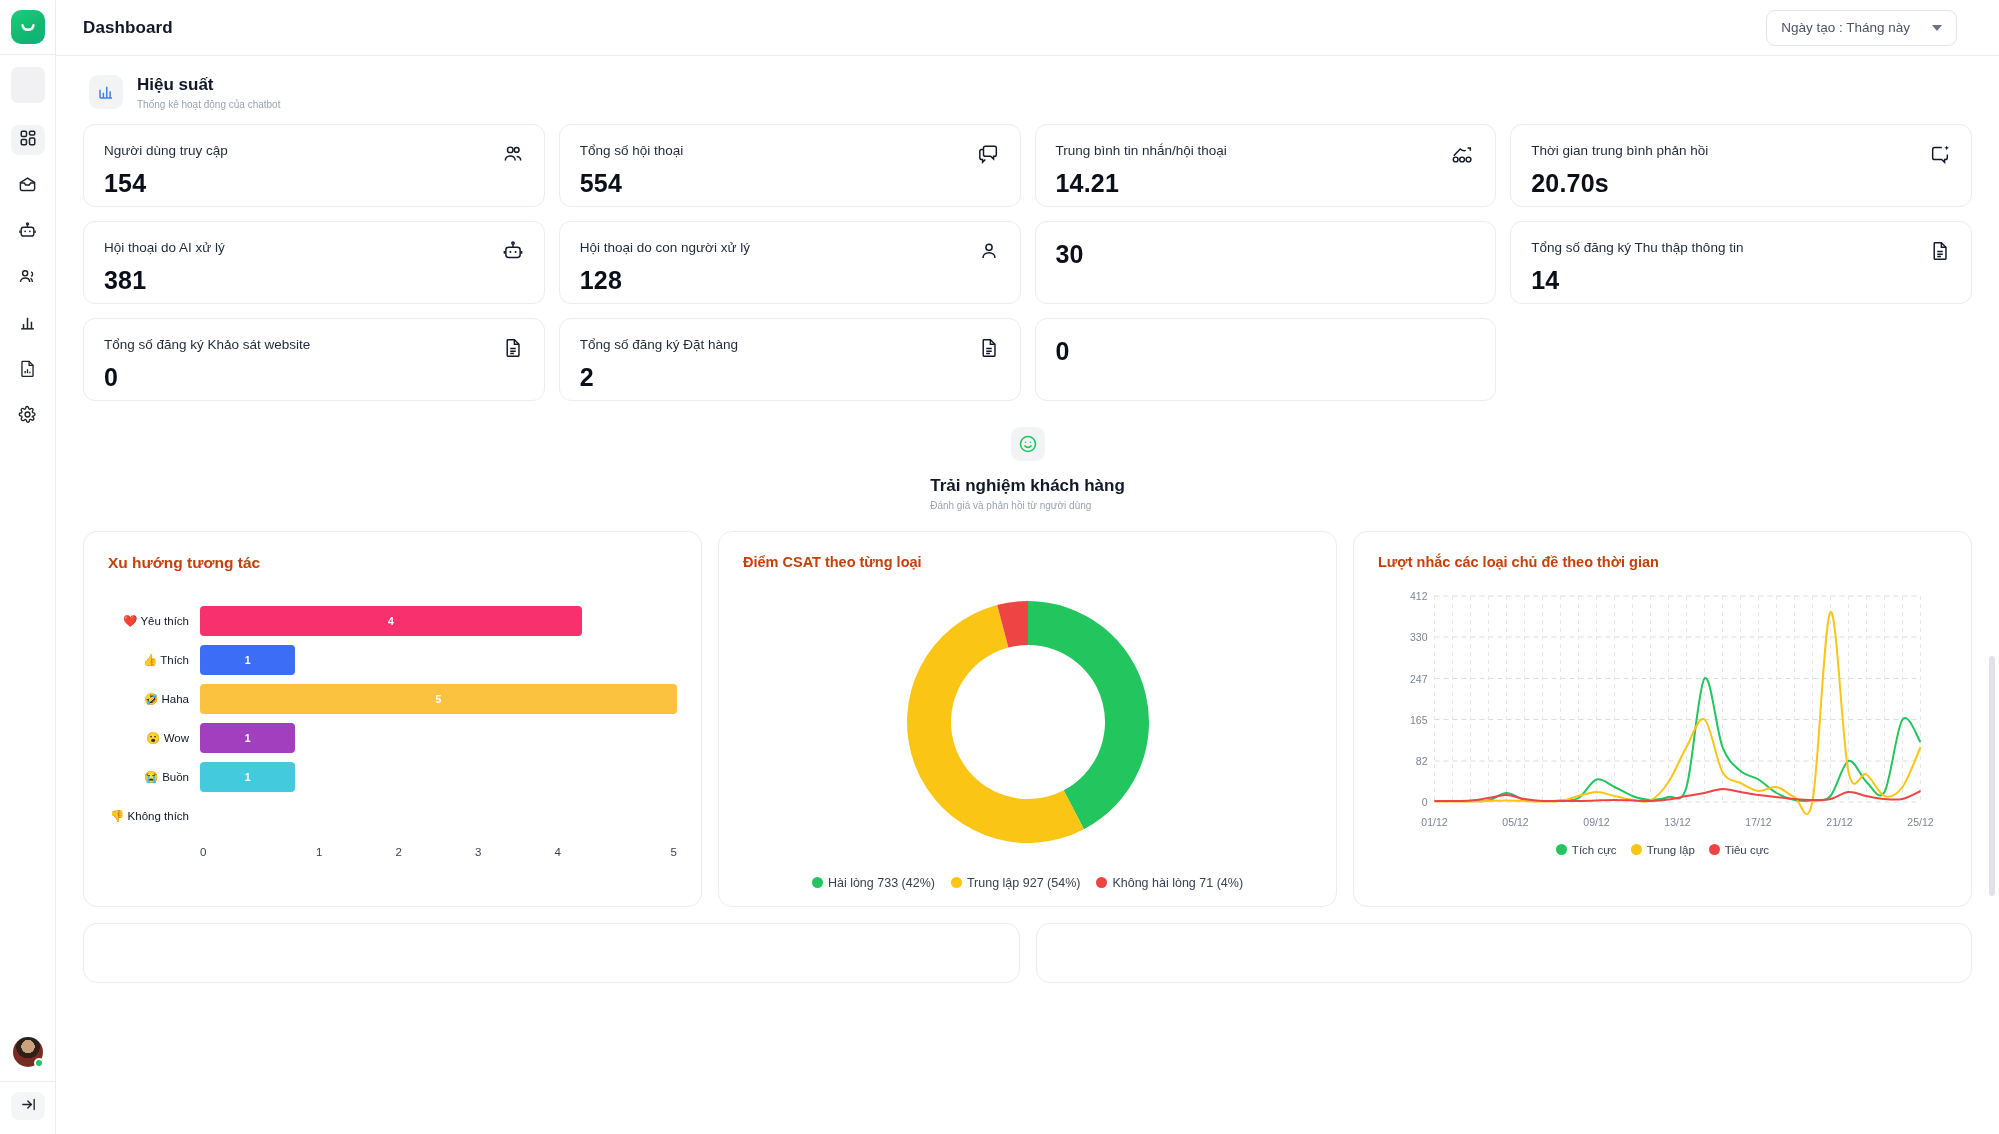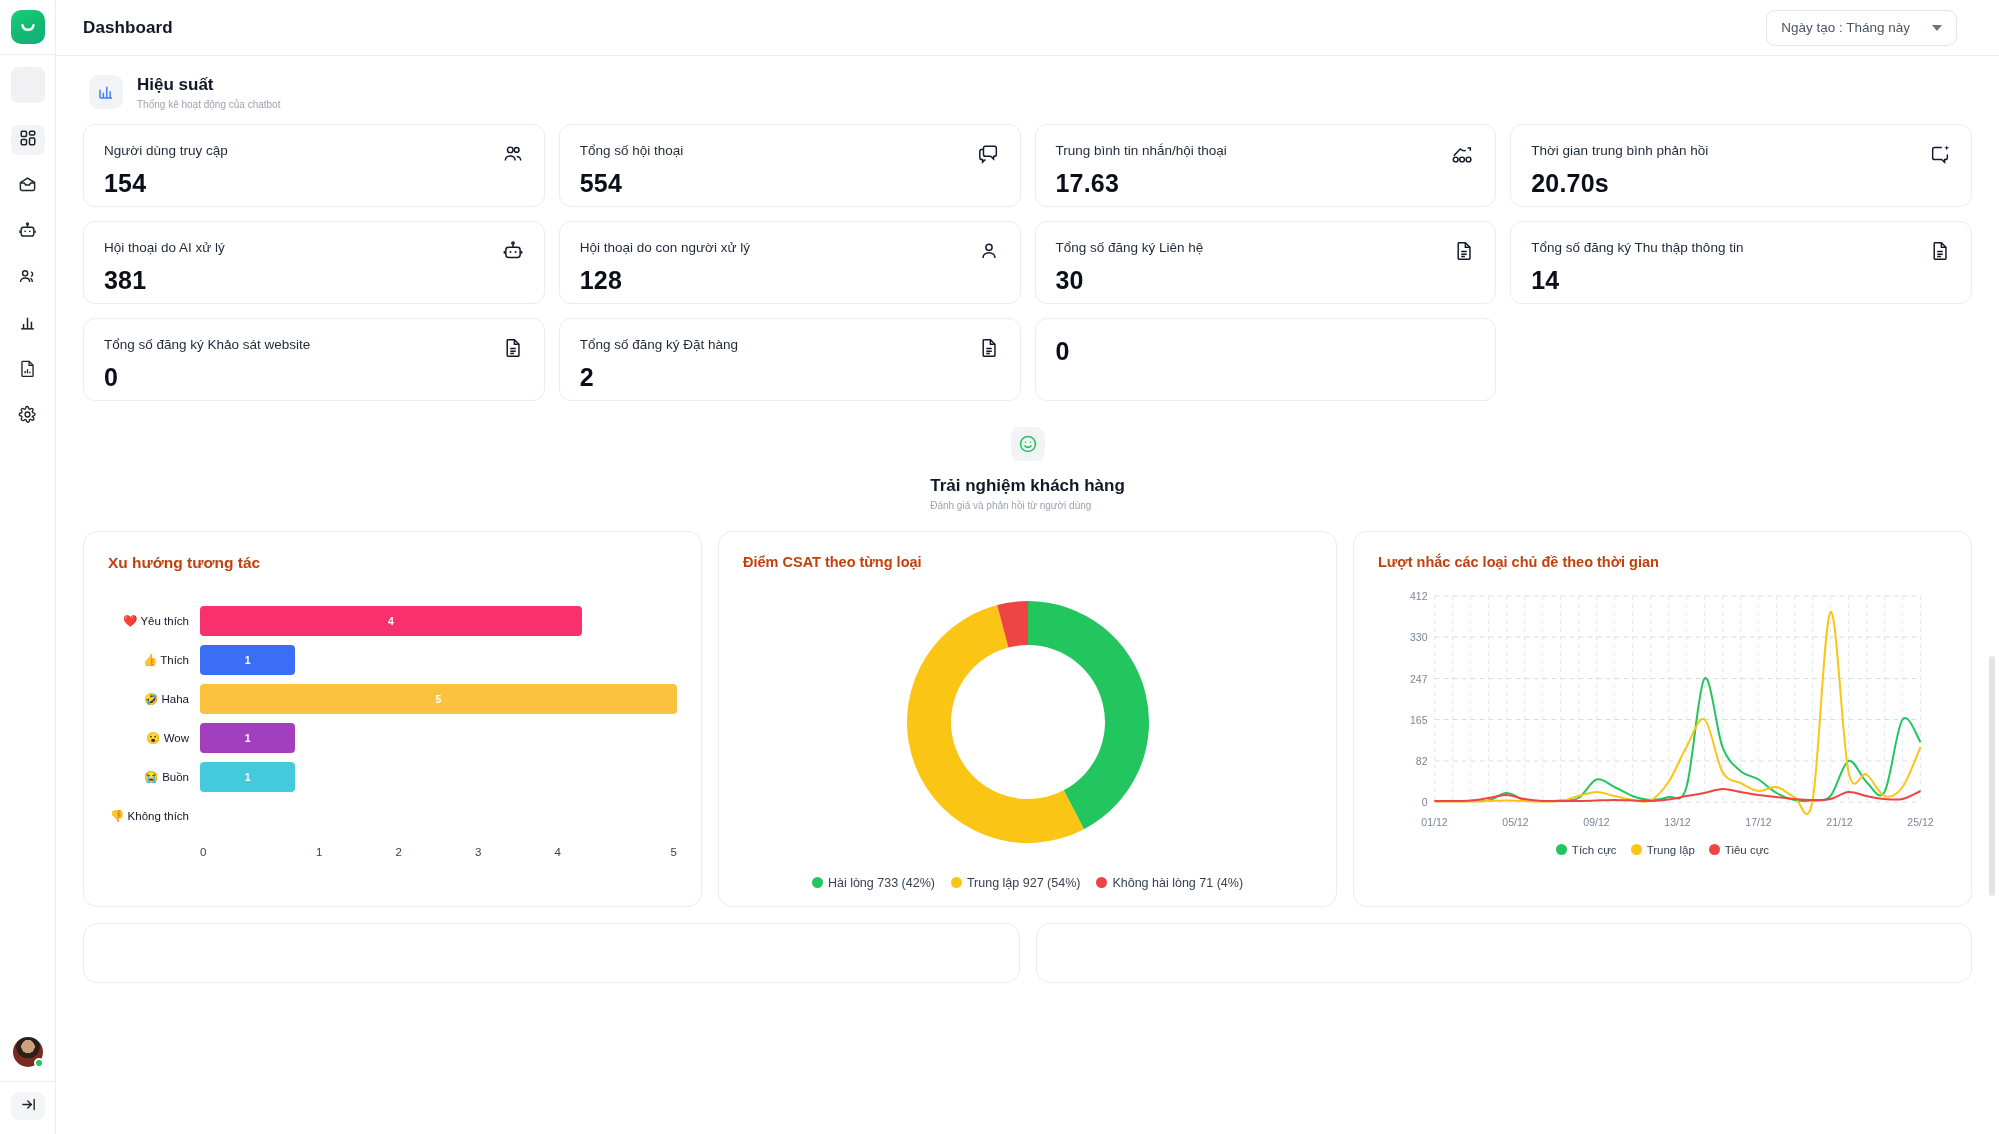--- a/index.html
+++ b/index.html
@@ -309,21 +309,21 @@
             <div class="kpi-top">
               <div class="kpi-label">Trung bình tin nhắn/hội thoại</div>
               <div class="kpi-icon"><svg width="24" height="22" viewBox="0 0 26 24" fill="none" stroke="#111827" stroke-width="1.6">
                   <path d="M3 14c2.5-3 4.5-5 7-7.5 2.4 2 4 3 6 1.4"></path>
                   <path d="M18 5.5h3v3"></path>
                   <circle cx="5" cy="18" r="2.6"></circle>
                   <circle cx="12" cy="18" r="2.6"></circle>
                   <circle cx="19" cy="18" r="2.6"></circle>
                 </svg></div>
             </div>
-            <div class="kpi-value">17.63</div>
+            <div class="kpi-value">14.21</div>
           </div>
           <div class="kpi-card">
             <div class="kpi-top">
               <div class="kpi-label">Thời gian trung bình phản hồi</div>
               <div class="kpi-icon"><svg width="22" height="22" viewBox="0 0 24 24" fill="none" stroke="#111827" stroke-width="1.6">
                   <path d="M20 12.5v3.5a2 2 0 0 1-2 2h-1v3l-3.2-3H6a2 2 0 0 1-2-2V7a2 2 0 0 1 2-2h8"></path>
                   <path d="M19.3 2.6l.8 1.9 1.9.8-1.9.8-.8 1.9-.8-1.9-1.9-.8 1.9-.8z" fill="#111827" stroke="none"></path>
                 </svg></div>
             </div>
             <div class="kpi-value">20.70s</div>
@@ -346,28 +346,20 @@
             <div class="kpi-top">
               <div class="kpi-label">Hội thoại do con người xử lý</div>
               <div class="kpi-icon"><svg width="22" height="22" viewBox="0 0 24 24" fill="none" stroke="#111827" stroke-width="1.6">
                   <circle cx="12" cy="8" r="3.4"></circle>
                   <path d="M5.5 19.5c0-3.5 2.9-5.7 6.5-5.7s6.5 2.2 6.5 5.7"></path>
                 </svg></div>
             </div>
             <div class="kpi-value">128</div>
           </div>
           <div class="kpi-card">
-            <div class="kpi-top">
-              <div class="kpi-label">Tổng số đăng ký Liên hệ</div>
-              <div class="kpi-icon"><svg width="22" height="22" viewBox="0 0 24 24" fill="none" stroke="#111827" stroke-width="1.6">
-                  <path d="M6.5 3h7l5 5v12.2a.8.8 0 0 1-.8.8H6.5a.8.8 0 0 1-.8-.8V3.8a.8.8 0 0 1 .8-.8z"></path>
-                  <path d="M13.5 3v5h5"></path>
-                  <path d="M9 12.5h6M9 15.5h6M9 18h4"></path>
-                </svg></div>
-            </div>
             <div class="kpi-value">30</div>
           </div>
           <div class="kpi-card">
             <div class="kpi-top">
               <div class="kpi-label">Tổng số đăng ký Thu thập thông tin</div>
               <div class="kpi-icon"><svg width="22" height="22" viewBox="0 0 24 24" fill="none" stroke="#111827" stroke-width="1.6">
                   <path d="M6.5 3h7l5 5v12.2a.8.8 0 0 1-.8.8H6.5a.8.8 0 0 1-.8-.8V3.8a.8.8 0 0 1 .8-.8z"></path>
                   <path d="M13.5 3v5h5"></path>
                   <path d="M9 12.5h6M9 15.5h6M9 18h4"></path>
                 </svg></div>

